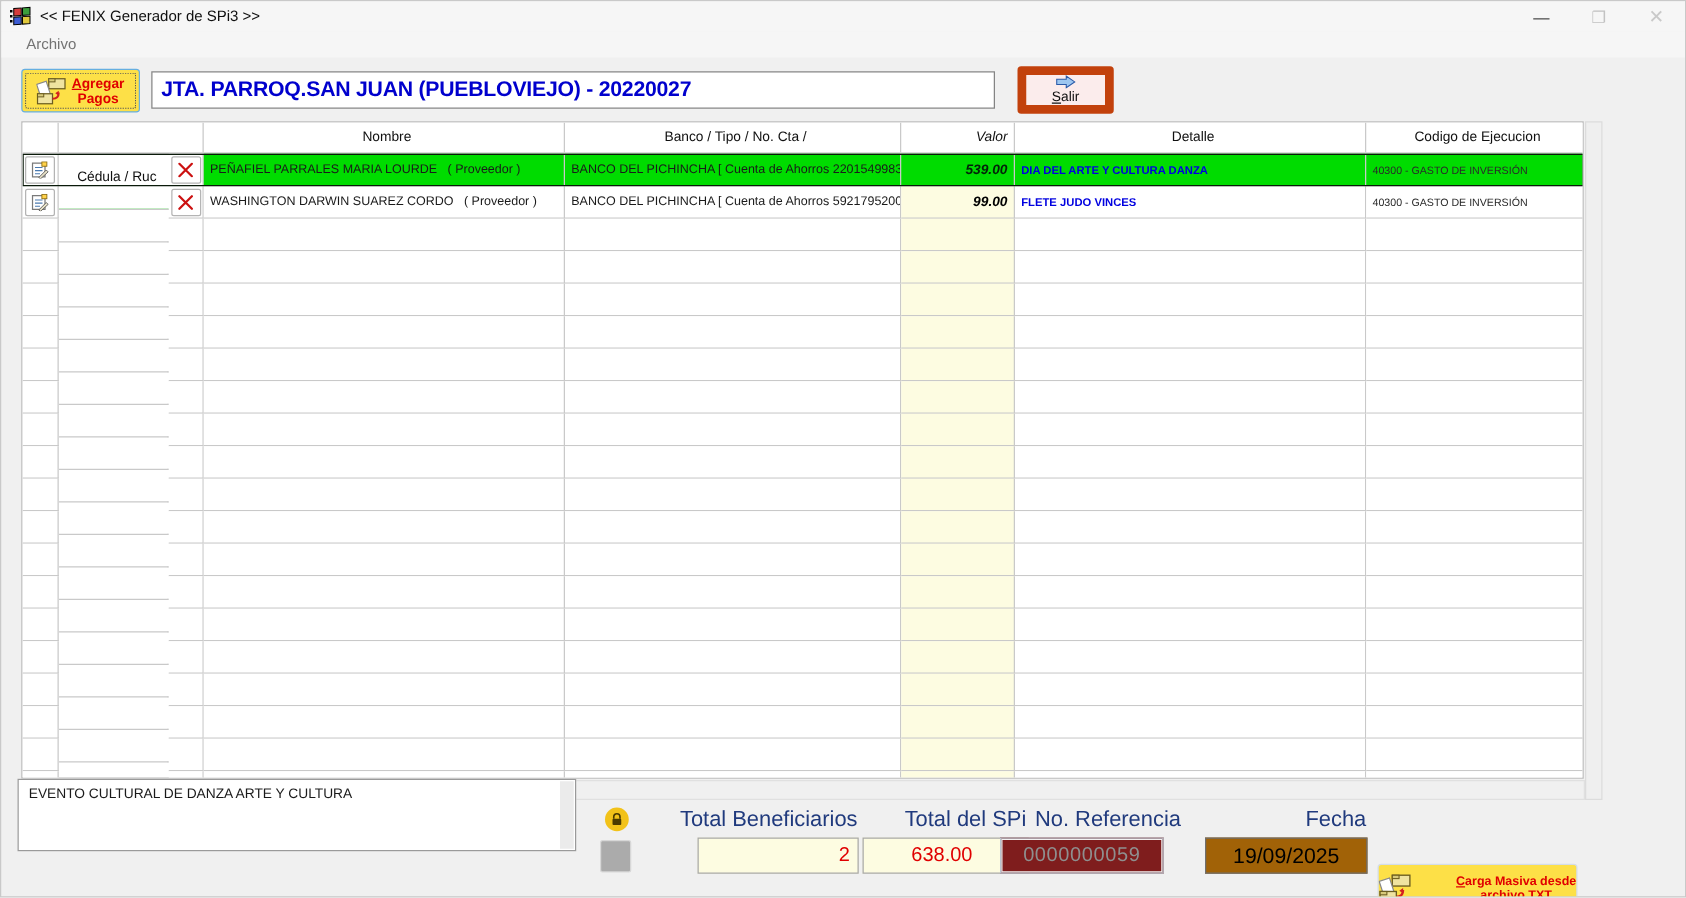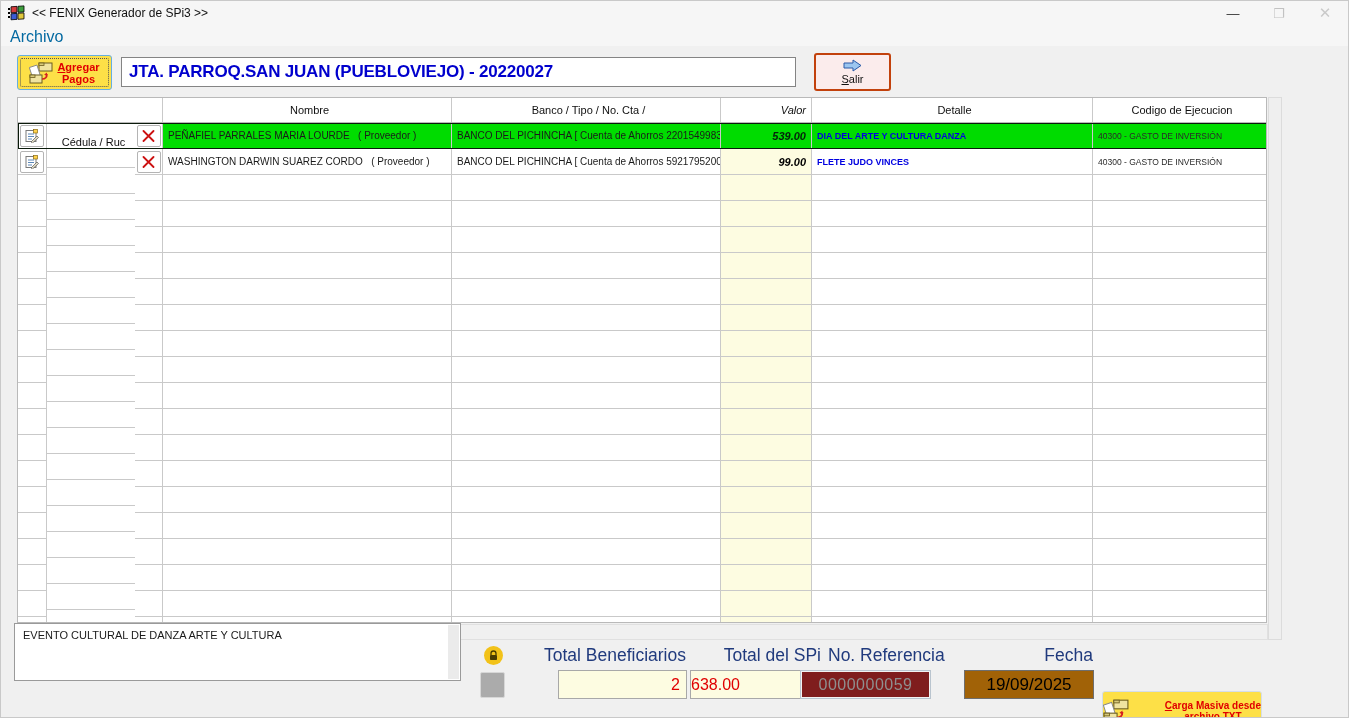--- a/index.html
+++ b/index.html
@@ -13,41 +13,41 @@
   .titlebar { position:absolute; left:0; top:0; width:100%; height:24px; background:#f6f6f6; display:flex; align-items:center; }
   .titlebar .appicon { margin-left:7px; width:17px; height:16px; }
   .titlebar .apptitle { margin-left:7px; font-size:12px; color:#101010; }
   .win-controls { position:absolute; right:0; top:0; height:24px; display:flex; }
   .win-btn { width:46px; height:24px; display:flex; align-items:center; justify-content:center; font-size:13px; cursor:default; }
   .win-btn.min { color:#333; }
   .win-btn.max { color:#c2c2c2; }
   .win-btn.close { color:#c9c9c9; font-size:15px; }
   
   .menubar { position:absolute; left:0; top:24px; width:100%; height:21px; background:#f6f6f6; }
-  .menu-item { display:inline-block; padding:3px 9px; font-size:16px; color:#0369a1; }
+  .menu-item { display:inline-block; padding:3px 20px; font-size:12px; color:#737373; }
   
   .btn-agregar {
     position:absolute; left:16px; top:54px; width:95px; height:35px;
     background:#fde047; border:1px solid #66aee0; border-radius:3px;
     display:flex; align-items:center; justify-content:center; gap:4px; cursor:default;
   }
   .btn-agregar::after { content:""; position:absolute; inset:2px; border:1px dotted #555; border-radius:2px; }
   .red-label { color:#e00000; font-weight:bold; font-size:11px; line-height:12px; text-align:center; }
   .red-label .l1 { display:block; }
   .red-label .l1::first-letter { text-decoration:underline; }
   .red-label .l2 { display:block; }
   .entity-field {
     position:absolute; left:120px; top:56px; width:675px; height:30px;
     background:#fff; border:1px solid #848484;
     font-size:17px; font-weight:bold; color:#0000cd;
     line-height:28px; padding-left:7px; letter-spacing:-0.2px; overflow:hidden; white-space:nowrap;
   }
   .btn-salir {
     position:absolute; left:813px; top:52px; width:77px; height:38px;
-    background:#fbecec; border:2px solid #c2410c; border-radius:3px;
+    background:#fbecec; border:7px solid #c2410c; border-radius:3px;
     display:flex; flex-direction:column; align-items:center; justify-content:center; gap:1px; cursor:default;
   }
   .btn-salir .lbl { font-size:11px; color:#101010; display:block; }
   .btn-salir .lbl::first-letter { text-decoration:underline; }
   
   .grid { position:absolute; left:16px; top:96px; width:1250px; height:526px; background:#fff; border:1px solid #b9b9b9; overflow:hidden; }
   .grid-head, .row { display:flex; width:1249px; }
   .grid-head { height:25px; border-bottom:1px solid #b9b9b9; background:#fff; }
   .hcell { font-size:11px; color:#101010; display:flex; align-items:center; justify-content:center; border-right:1px solid #c9c9c9; }
   .row { height:26px; }
@@ -84,21 +84,21 @@
   .detalle-general .scrollstrip { position:absolute; right:1px; top:1px; bottom:1px; width:11px; background:#ebebeb; }
   .lock-badge { position:absolute; left:483px; top:645px; width:19px; height:19px; background:#f2c219; border-radius:50%; display:flex; align-items:center; justify-content:center; }
   .gray-square { position:absolute; left:479px; top:671px; width:25px; height:26px; background:#ababab; border:1px solid #d7d7d7; border-radius:2px; cursor:default; }
   .f-label { position:absolute; top:644px; height:22px; font-size:17.5px; color:#203a7d; white-space:nowrap; }
   .lbl-benef { left:515px; width:170px; text-align:right; }
   .lbl-spi   { left:690px; width:130px; text-align:right; }
   .lbl-ref   { left:827px; width:140px; text-align:left; }
   .lbl-fecha { left:992px; width:100px; text-align:right; }
   .f-field { position:absolute; top:669px; height:29px; border:1px solid #a8a8a8; font-size:16px; line-height:27px; }
   .fld-benef { left:557px; width:129px; background:#fdfce1; color:#e00000; text-align:right; padding-right:6px; }
-  .fld-spi   { left:689px; width:133px; background:#fdfce1; color:#e00000; text-align:left; padding-right:6px; }
+  .fld-spi   { left:689px; width:133px; background:#fdfce1; color:#e00000; text-align:center; padding-right:6px; }
   .fld-ref   { left:799px; width:131px; background:#7f1d1d; color:#8f8f8f; text-align:center; border:1px solid #b9c4ce; box-shadow:inset 0 0 0 1px #f2f2f2; letter-spacing:0.5px; }
   .fld-fecha { left:963px; width:130px; background:#a16207; color:#000; text-align:center; border:1px solid #6e6e6e; font-size:17px; }
   .btn-carga {
     position:absolute; left:1101px; top:661px; width:160px; height:40px;
     background:#fde047; border:1px solid #d4dde8; border-radius:3px;
     display:flex; align-items:center; justify-content:space-between; gap:5px; cursor:default;margin-top:29px;
   }
   .btn-carga .red-label { font-size:10px; line-height:11px; }
 </style>
 </head>

